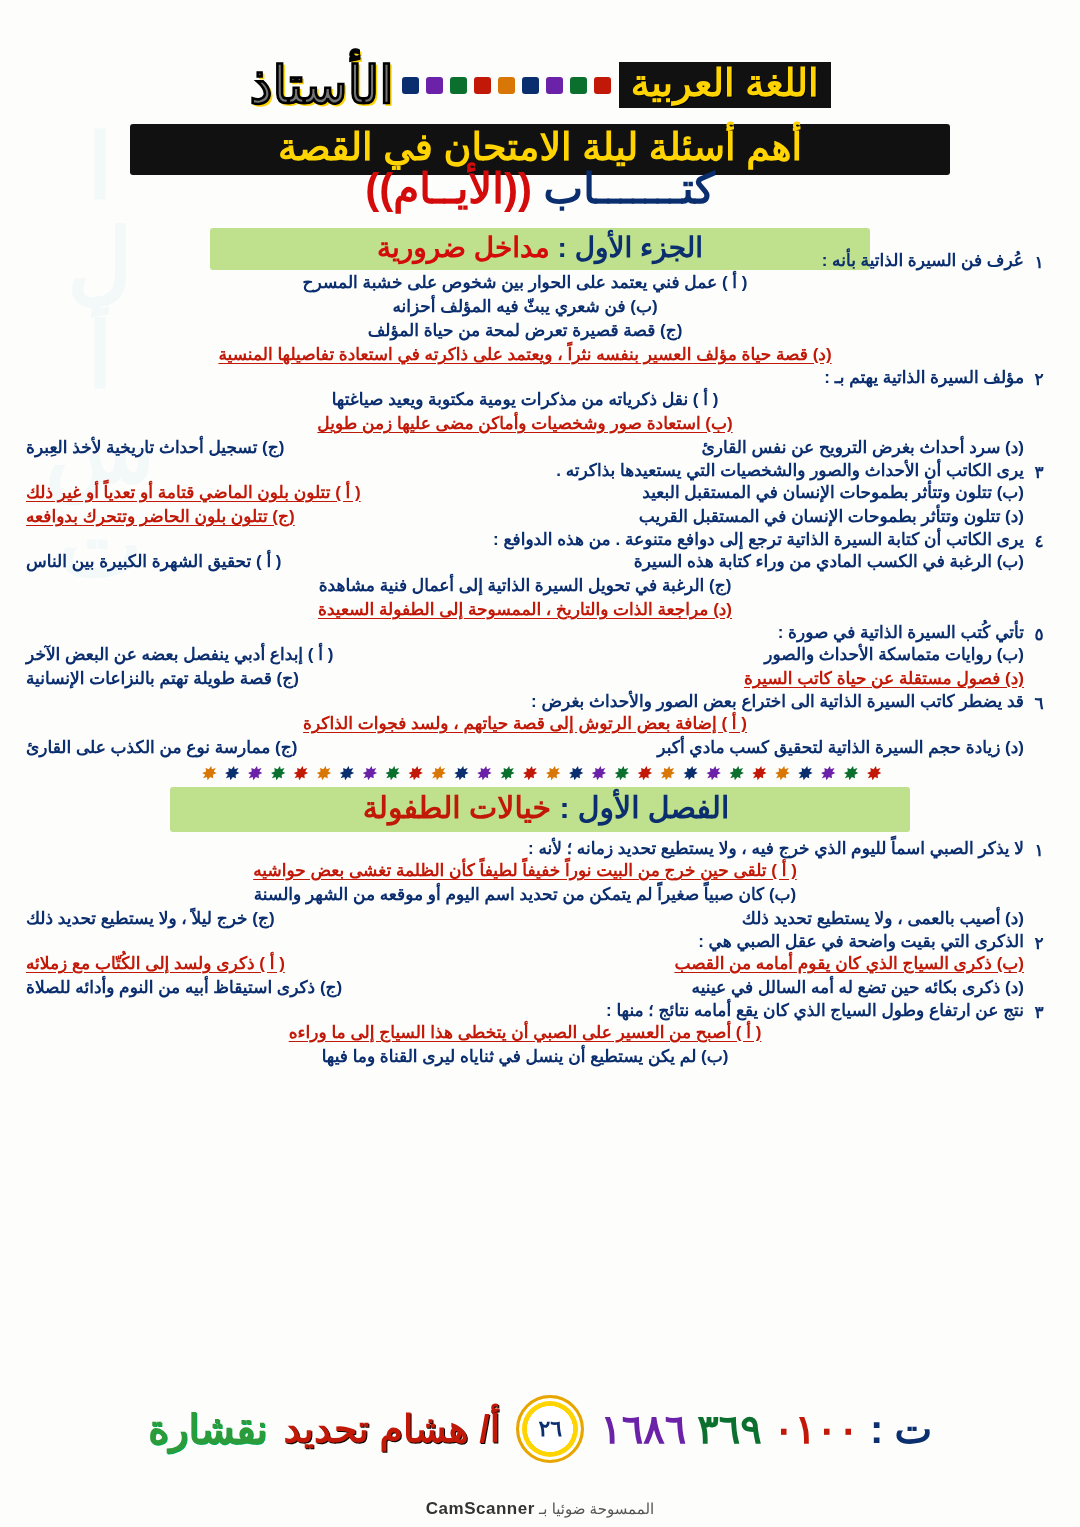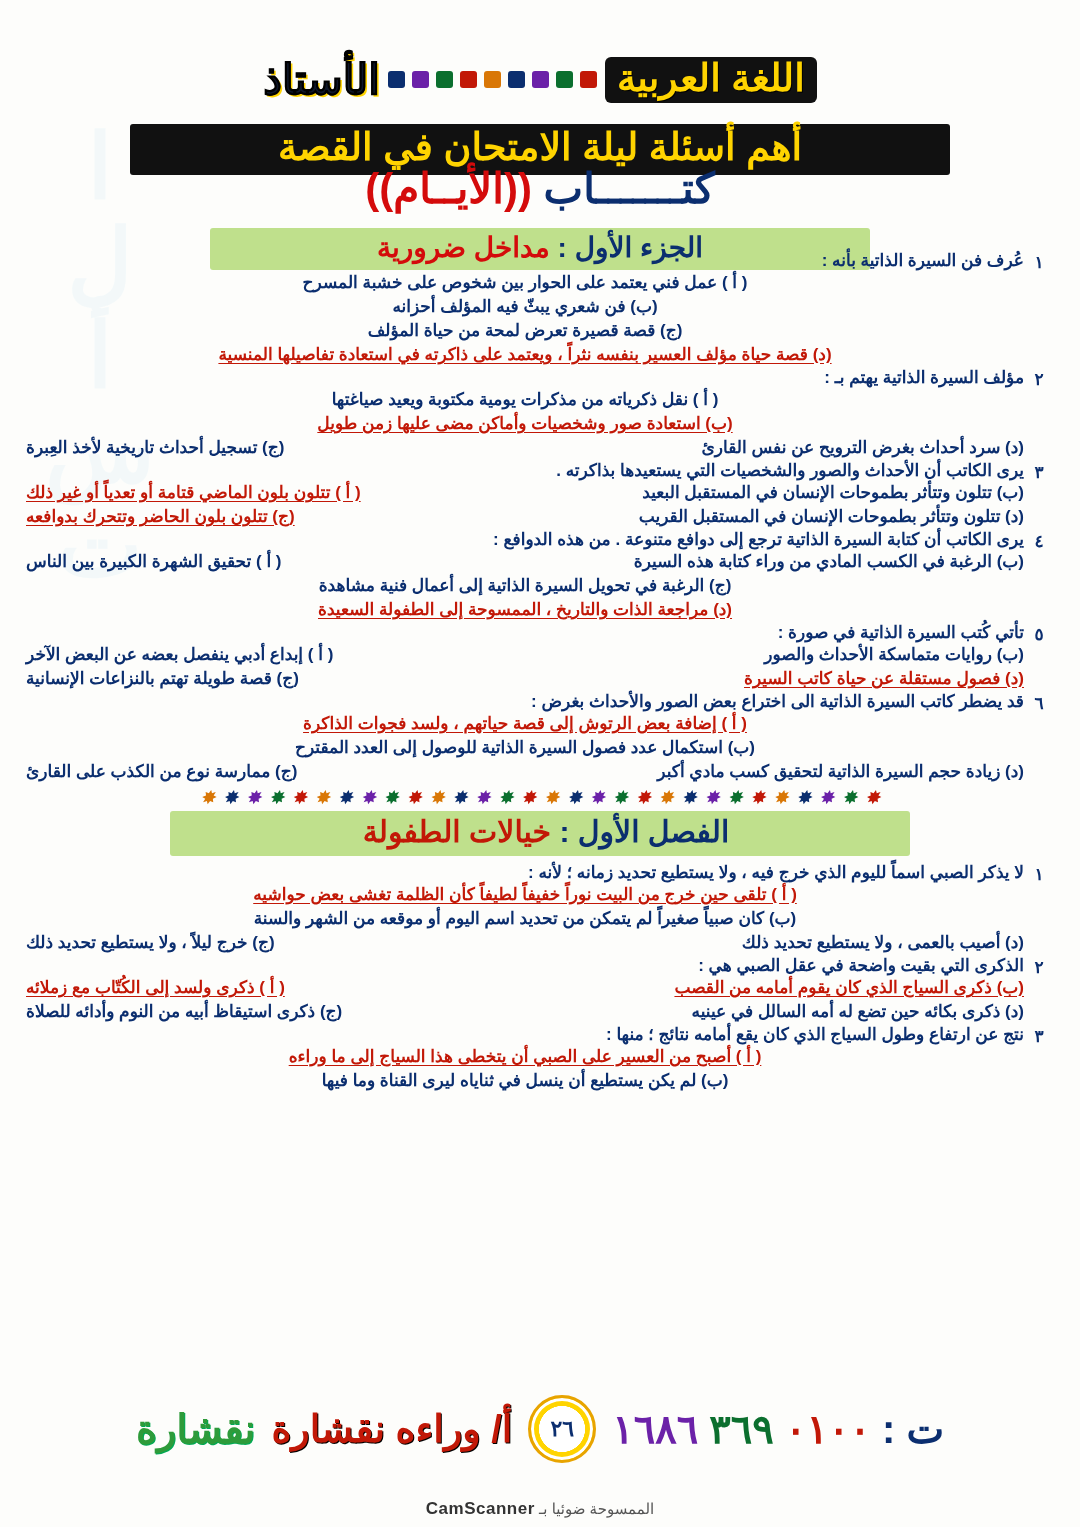--- a/index.html
+++ b/index.html
@@ -13,30 +13,30 @@
   .page{position:relative;width:1080px;height:1527px;}
 
   
   .wm{position:absolute;left:0;top:120px;width:200px;height:1100px;opacity:.10;}
   .wm span{display:block;font-size:90px;color:#9fd7ef;font-weight:bold;line-height:1.05;text-align:center;}
 
   
   .hdr{position:relative;height:250px;}
   .title-row{position:absolute;top:55px;left:0;right:0;display:flex;flex-direction:row-reverse;align-items:center;justify-content:center;gap:8px;}
   .ostaz{
-    font-size:42px;font-weight:bold;color:#0f172a;
+    font-size:52px;font-weight:bold;color:#737373;
     -webkit-text-stroke:1px #000;
     letter-spacing:-2px;
     text-shadow:2px 2px 0 #ffd400;
   }
   .dots{display:flex;gap:7px;align-items:center;}
   .dots i{width:17px;height:17px;display:inline-block;border-radius:3px;}
   .lang-badge{
     background:#111;color:#ffd400;font-size:38px;font-weight:bold;
-    padding:2px 12px 6px;border-radius:6px;line-height:1;
+    padding:2px 12px 6px;border-radius:0;line-height:1;
     text-shadow:1px 1px 0 #000;
   }
   .band{
     position:absolute;top:124px;left:130px;right:130px;
     background:#111;color:#ffd400;text-align:center;
     font-size:38px;font-weight:bold;padding:4px 10px 9px;
     letter-spacing:0;line-height:1;border-radius:3px;
   }
   .kitab{
     position:absolute;top:164px;left:0;right:0;text-align:center;
@@ -242,23 +242,20 @@
 
     <div class="q">
       <div class="qnum">٦</div>
       <div class="qbody">
         <div class="qstem">قد يضطر كاتب السيرة الذاتية الى اختراع بعض الصور والأحداث بغرض :</div>
         <div class="opts">
           <div class="optrow">
               <div class="opt center c-red u">( أ ) إضافة بعض الرتوش إلى قصة حياتهم ، ولسد فجوات الذاكرة</div>
             </div>
           <div class="optrow">
-              <div class="opt center c-blue">(ب) استكمال عدد فصول السيرة الذاتية للوصول إلى العدد المقترح</div>
-            </div>
-          <div class="optrow">
             <div class="opt c-blue">(ج) ممارسة نوع من الكذب على القارئ</div>
             <div class="opt c-blue">(د) زيادة حجم السيرة الذاتية لتحقيق كسب مادي أكبر</div>
           </div>
         </div>
       </div>
     </div>
   </div>
 
   <div class="starline">
     <i style="color:#c21807">✸</i>
@@ -348,21 +345,21 @@
               <div class="opt center c-blue">(ب) لم يكن يستطيع أن ينسل في ثناياه ليرى القناة وما فيها</div>
             </div>
         </div>
       </div>
     </div>
   </div>
 
   <div class="footer">
     <div class="foot-inner">
       <span class="signature">نقشارة</span>
-      <span class="teacher">أ/ وراءه نقشارة</span>
+      <span class="teacher">أ/ هشام تحديد</span>
       <span class="seal">٢٦</span>
       <span class="phone">
         <span class="lbl">ت :</span>
         <span class="p1">٠١٠٠</span>
         <span class="p2">٣٦٩</span>
         <span class="p3">١٦٨٦</span>
       </span>
     </div>
   </div>
 

